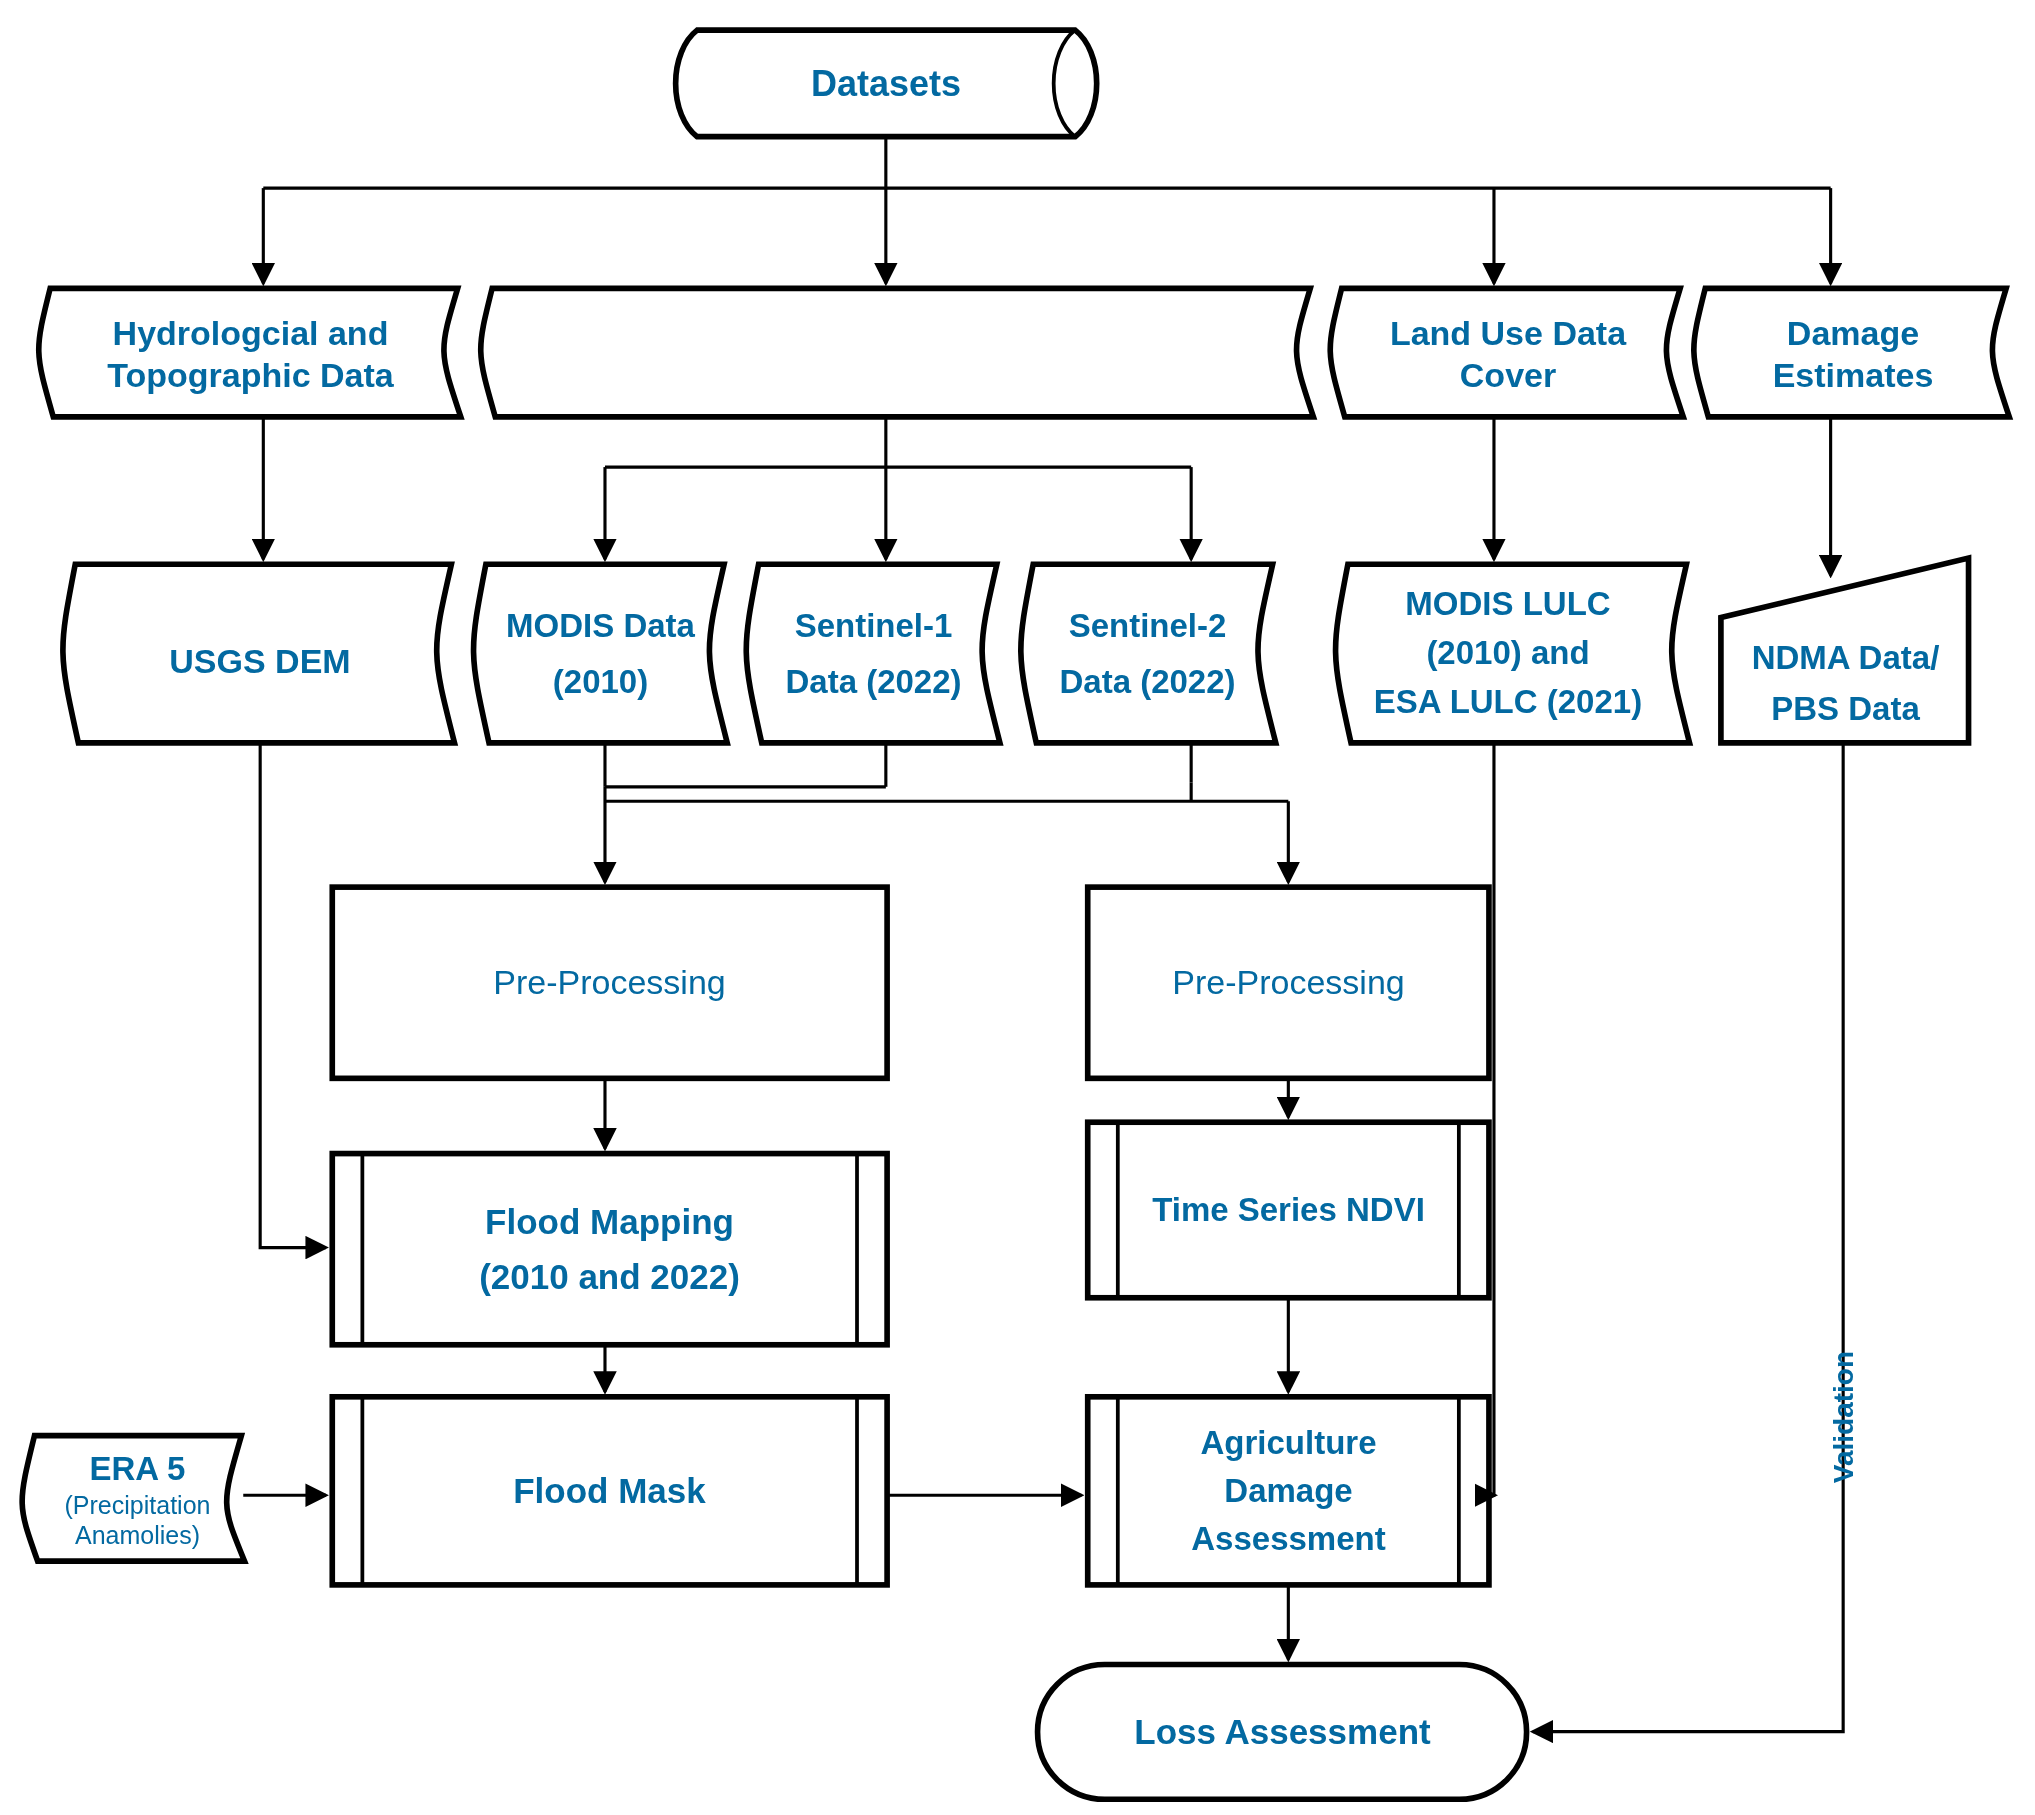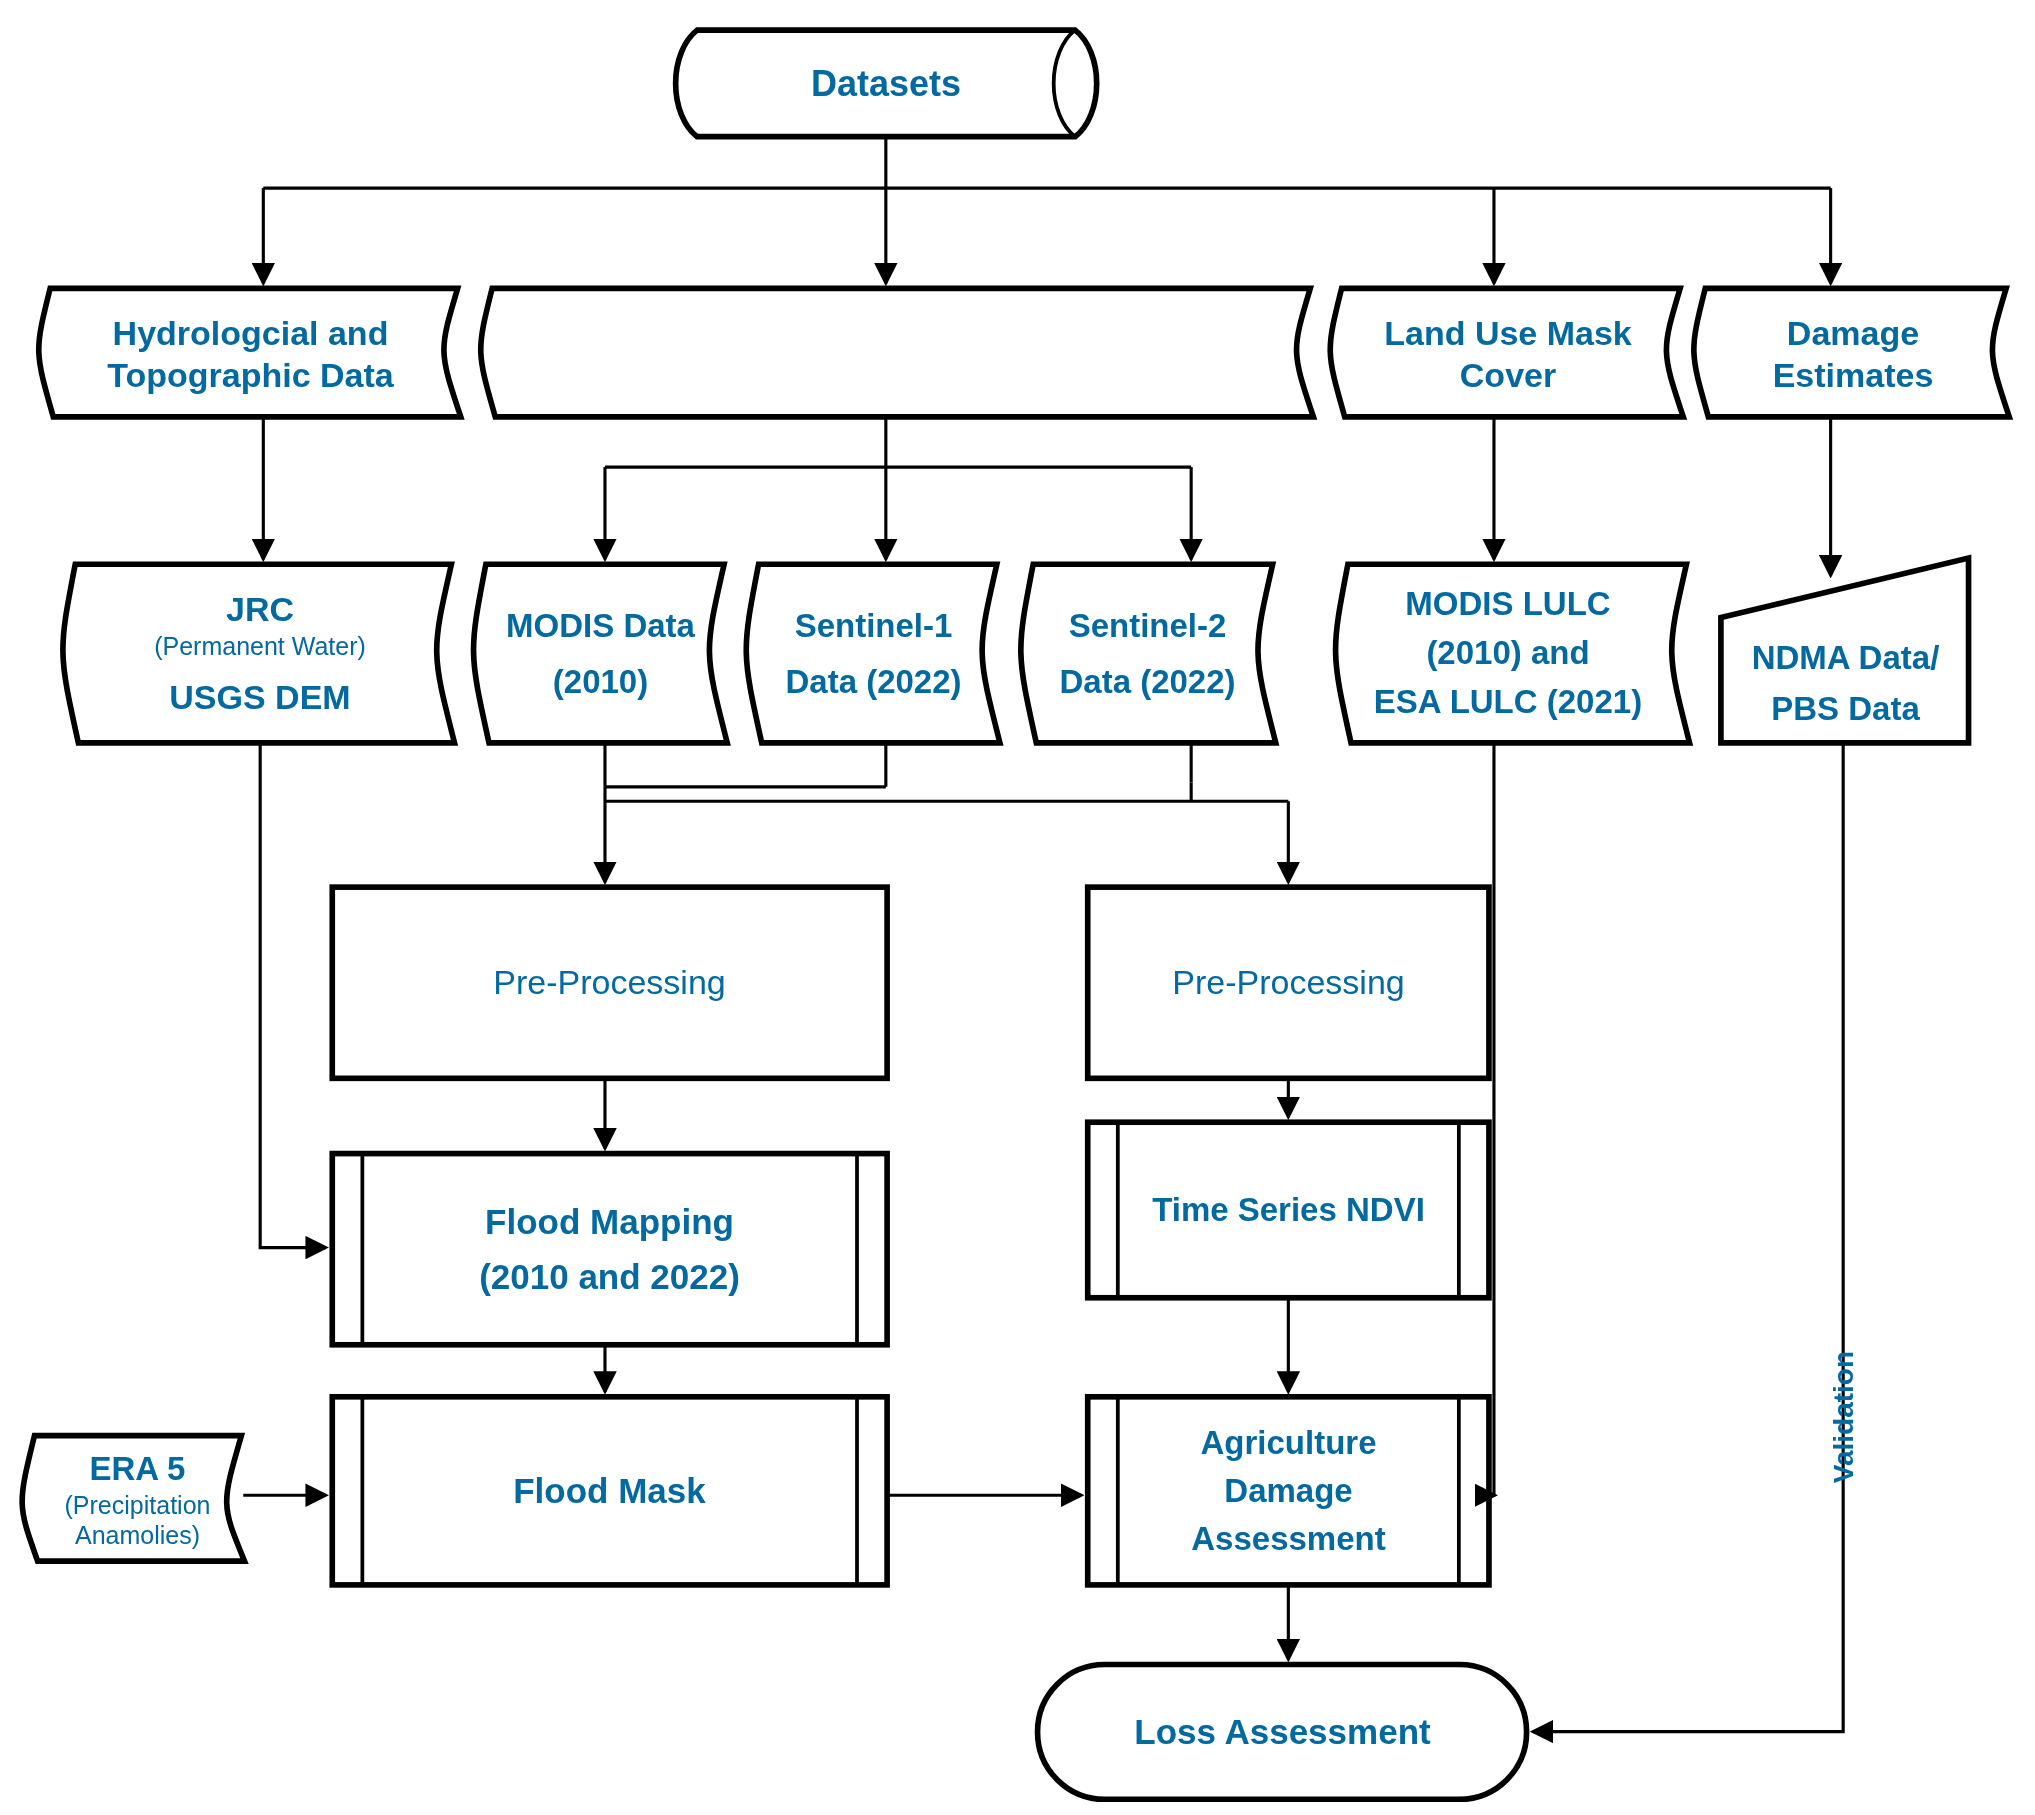--- a/index.html
+++ b/index.html
@@ -140,31 +140,30 @@
 
   <div class="lbl f58 b" style="left:697px;top:30px;width:378px;height:107px;">Datasets</div>
 
   <div class="lbl" style="left:56px;top:295px;width:389px;height:119px;flex-direction:column;">
     <span class="f54 b">Hydrologcial and</span>
     <span class="f54 b">Topographic Data</span>
   </div>
 
 
   <div class="lbl" style="left:1345px;top:295px;width:326px;height:119px;flex-direction:column;">
-    <span class="f54 b">Land Use Mask</span>
+    <span class="f54 b">Land Use Data</span>
     <span class="f54 b">Cover</span>
   </div>
 
   <div class="lbl" style="left:1709px;top:295px;width:288px;height:119px;flex-direction:column;">
     <span class="f54 b">Damage</span>
     <span class="f54 b">Estimates</span>
   </div>
 
   <div class="lbl" style="left:69px;top:574px;width:382px;height:160px;flex-direction:column;">
-    <span style="white-space:nowrap;"><b class="f54">JRC</b><span class="f40">(Permanent Water)</span></span>
     <span class="f54 b" style="margin-top:16.3px;">USGS DEM</span>
   </div>
 
   <div class="lbl" style="left:483px;top:574px;width:235px;height:160px;flex-direction:column;">
     <span class="f52 b">MODIS Data</span>
     <span class="f52 b" style="margin-top:15px;">(2010)</span>
   </div>
 
   <div class="lbl" style="left:756px;top:574px;width:235px;height:160px;flex-direction:column;">
     <span class="f52 b">Sentinel-1</span>

